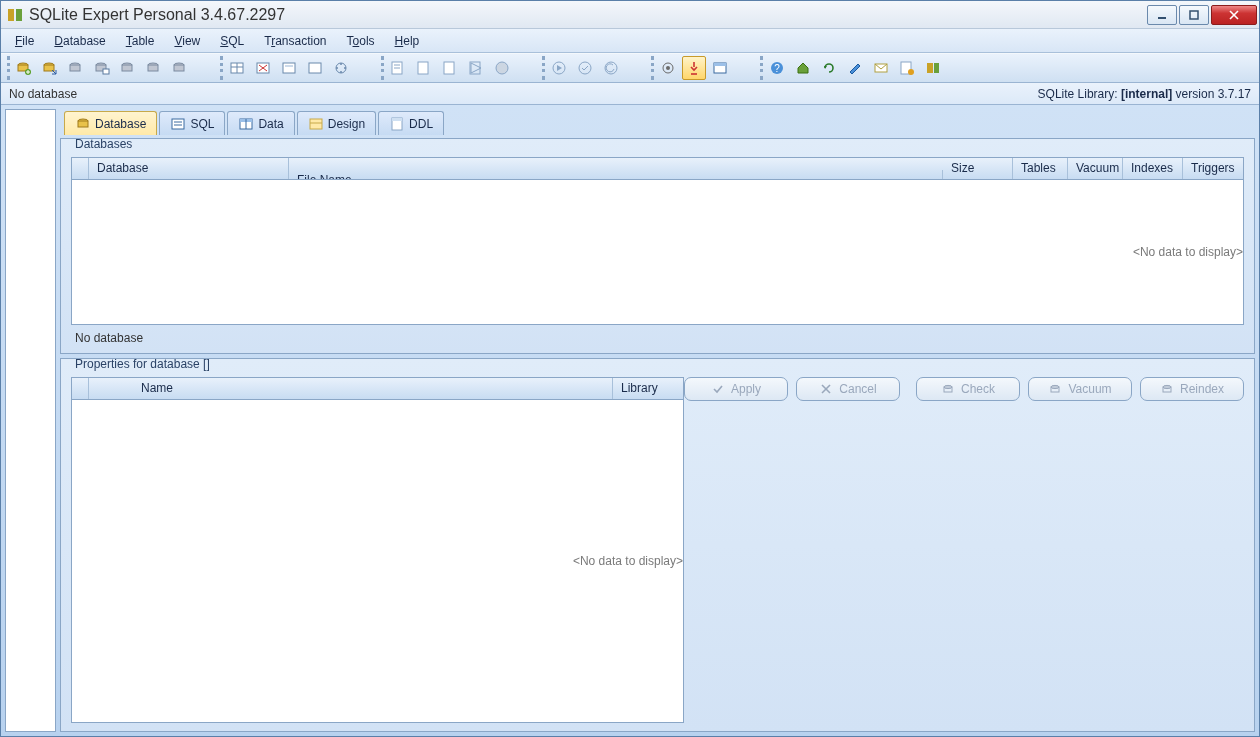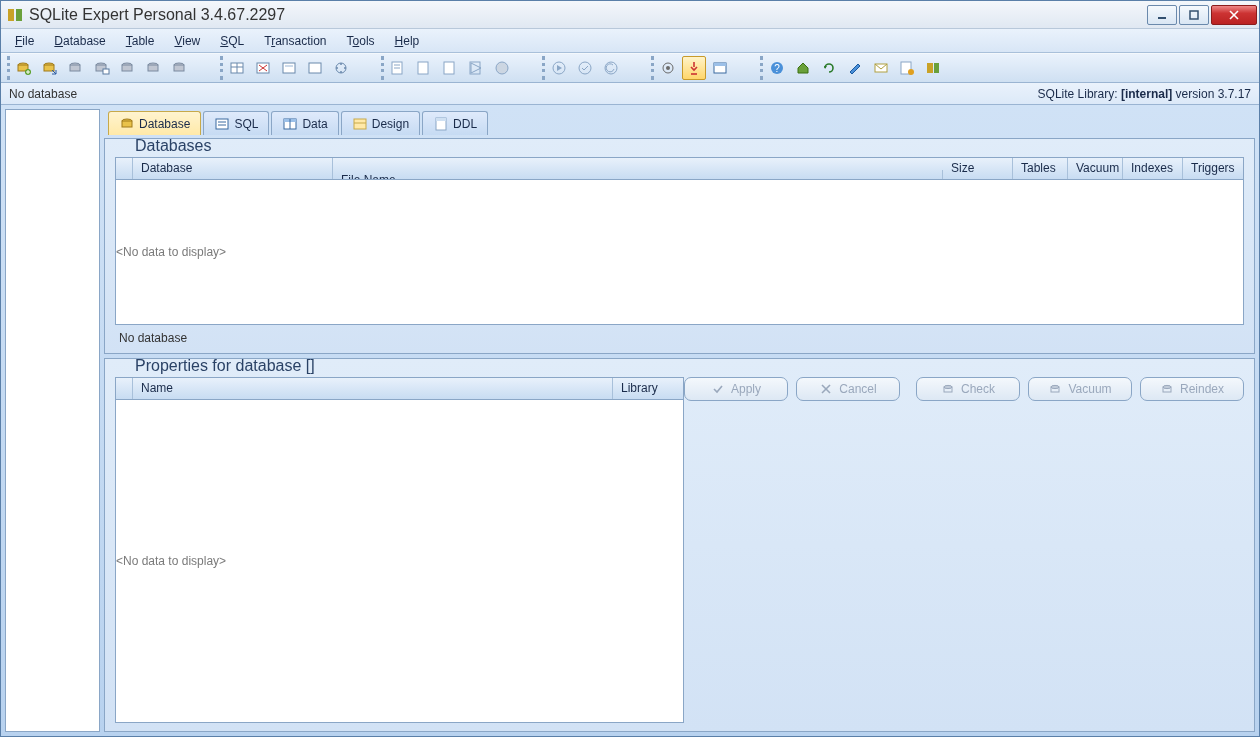--- a/index.html
+++ b/index.html
@@ -151,25 +151,25 @@
 .tab .ticon { width:16px; height:16px; display:inline-flex; align-items:center; justify-content:center;}
 
 .group-box {
   border: 1px solid #8aa6c6;
   background: linear-gradient(#e0ecf9,#d2e2f5);
   padding: 12px 10px 8px 10px;
   position: relative;
 }
 .group-box .legend {
   position: absolute;
-  top: -2px; left: 26px;
+  top: -2px; left: 10px;
   background: transparent;
   padding: 0 4px;
   color: #2a4266;
-  font-size: 16px;
+  font-size: 12px;
 }
 .grid {
   background: #fff;
   border: 1px solid #8aa6c6;
 }
 .grid-header {
   display: flex;
   background: linear-gradient(#e8f1fb,#c8dcf2);
   border-bottom: 1px solid #8aa6c6;
   height: 22px;
@@ -180,21 +180,21 @@
   color: #1a2b4a;
   font-size: 12px;
   white-space: nowrap;
   overflow: hidden;
 }
 .gh-cell:first-child { border-left: none; }
 .grid-body {
   height: 144px;
   display: flex;
   align-items: center;
-  justify-content: flex-start;
+  justify-content: flex-end;
   color: #666;
   background: #fff;
 }
 .grid-body.tall { height: 228px; }
 .grid-footer {
   padding: 4px 8px;
   color: #333;
   background: #e0ecf9;
 }
 
@@ -554,21 +554,21 @@
           </div>
         </div>
         <div class="grid-footer" style="background:transparent;padding:6px 4px 0 4px;">No database</div>
       </div>
 
       <div class="group-box" style="flex:1;display:flex;flex-direction:row;">
         <div class="legend">Properties for database []</div>
         <div class="grid" style="margin-top:6px;flex:1;display:flex;flex-direction:column;">
           <div class="grid-header">
             <div class="gh-cell" style="width:14px;"></div>
-            <div class="gh-cell" style="width:480px;">Name</div>
+            <div class="gh-cell" style="width:480px;margin-left:44px;">Name</div>
             <div class="gh-cell" style="width:70px;border-right:none;">Library</div>
           </div>
           <div class="grid-body tall" style="flex:1;">
             <span class="no-data">&lt;No data to display&gt;</span>
           </div>
         </div>
         <div class="btn-row">
           <div class="btn disabled">
             <span class="bicon">
                 <svg width="12" height="12">

